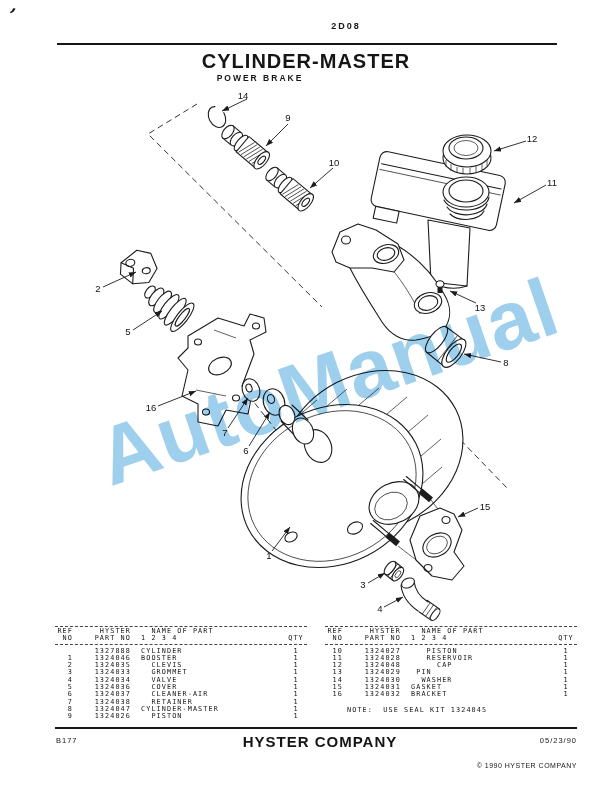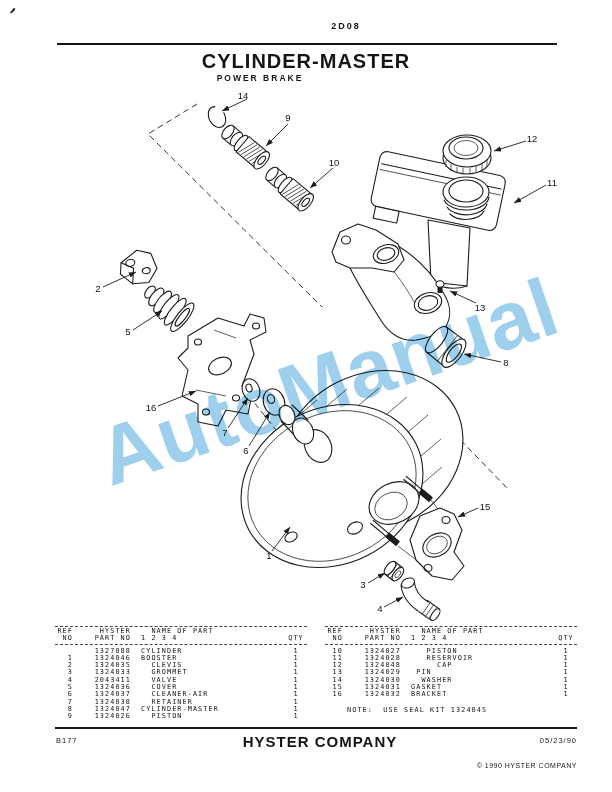--- a/index.html
+++ b/index.html
@@ -325,21 +325,21 @@
       <span class="c-part">PART NO</span>
       <span class="c-name">1 2 3 4</span>
       <span class="c-qty">QTY</span>
     </div>
   </div>
   <div class="tbody">
     <div class="prow"><span class="c-ref"></span><span class="c-part">1327888</span><span class="c-name">CYLINDER</span><span class="c-qty">1</span></div>
     <div class="prow"><span class="c-ref">1</span><span class="c-part">1324046</span><span class="c-name">BOOSTER</span><span class="c-qty">1</span></div>
     <div class="prow"><span class="c-ref">2</span><span class="c-part">1324035</span><span class="c-name">  CLEVIS</span><span class="c-qty">1</span></div>
     <div class="prow"><span class="c-ref">3</span><span class="c-part">1324033</span><span class="c-name">  GROMMET</span><span class="c-qty">1</span></div>
-    <div class="prow"><span class="c-ref">4</span><span class="c-part">2043411</span><span class="c-name">  VALVE</span><span class="c-qty">1</span></div>
+    <div class="prow"><span class="c-ref">4</span><span class="c-part">1324034</span><span class="c-name">  VALVE</span><span class="c-qty">1</span></div>
     <div class="prow"><span class="c-ref">5</span><span class="c-part">1324036</span><span class="c-name">  COVER</span><span class="c-qty">1</span></div>
     <div class="prow"><span class="c-ref">6</span><span class="c-part">1324037</span><span class="c-name">  CLEANER-AIR</span><span class="c-qty">1</span></div>
     <div class="prow"><span class="c-ref">7</span><span class="c-part">1324038</span><span class="c-name">  RETAINER</span><span class="c-qty">1</span></div>
     <div class="prow"><span class="c-ref">8</span><span class="c-part">1324047</span><span class="c-name">CYLINDER-MASTER</span><span class="c-qty">1</span></div>
     <div class="prow"><span class="c-ref">9</span><span class="c-part">1324026</span><span class="c-name">  PISTON</span><span class="c-qty">1</span></div>
   </div>
 </div>
 
 <div class="abs ptable ptable-right">
   <div class="thead">

